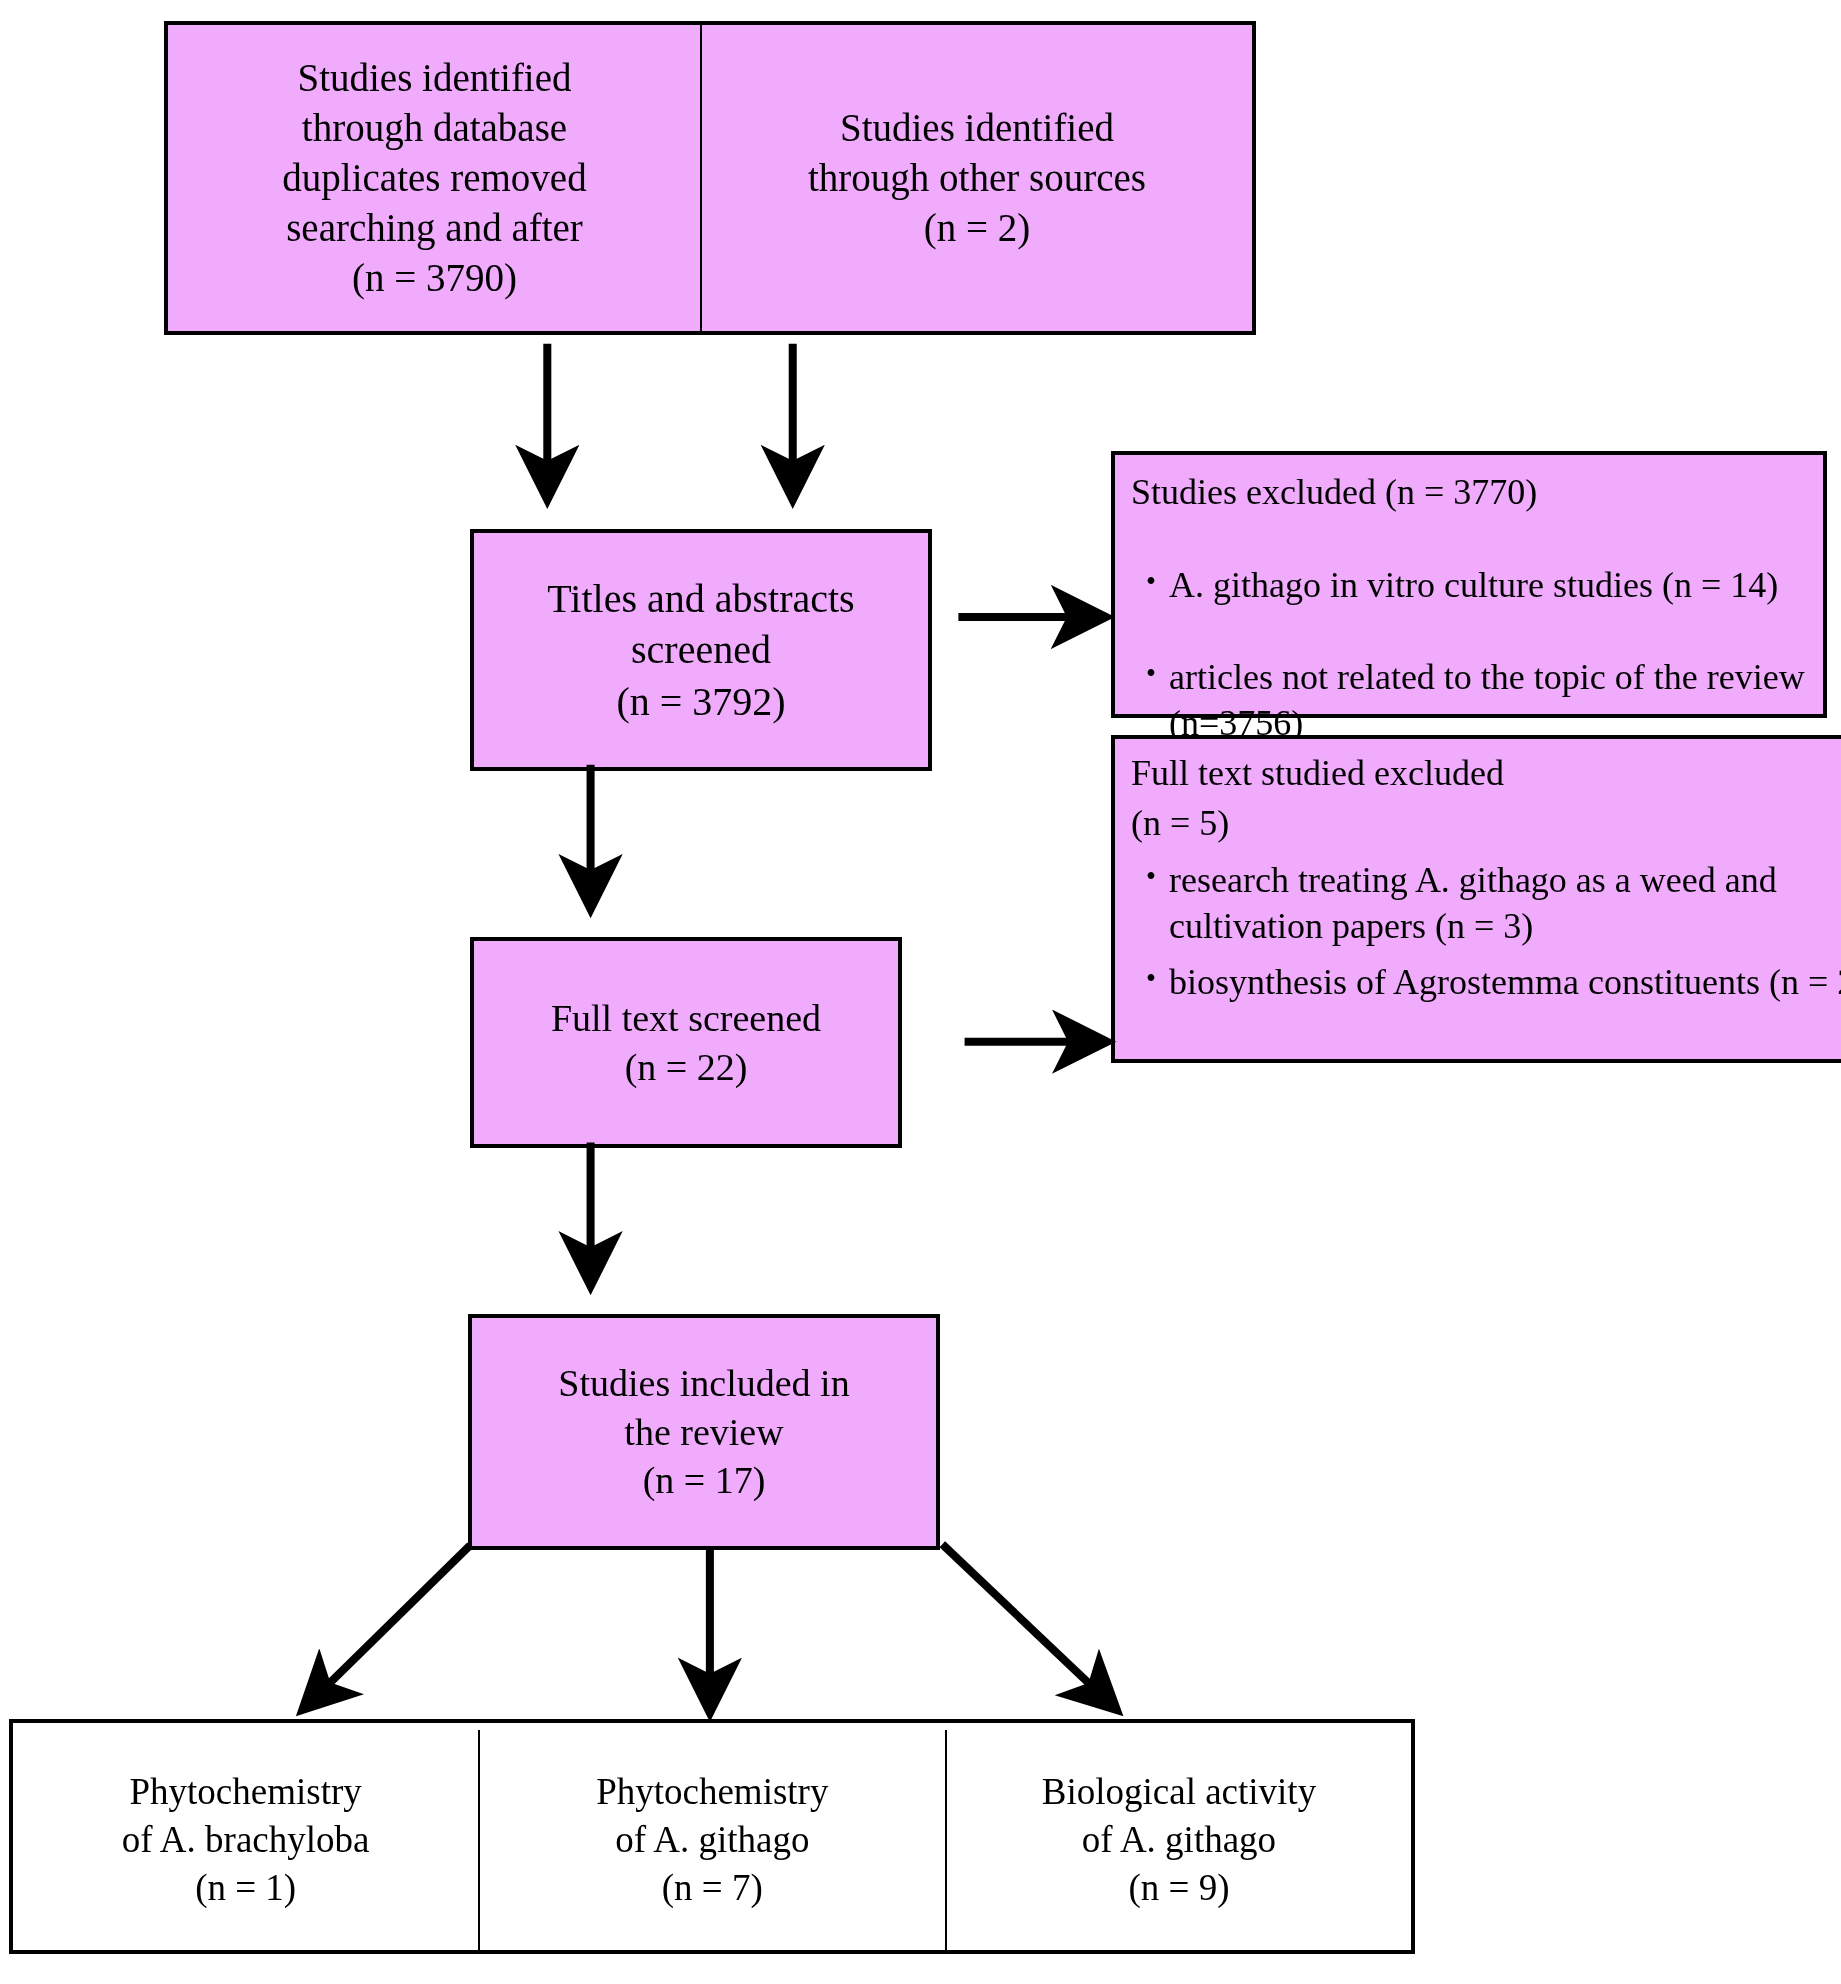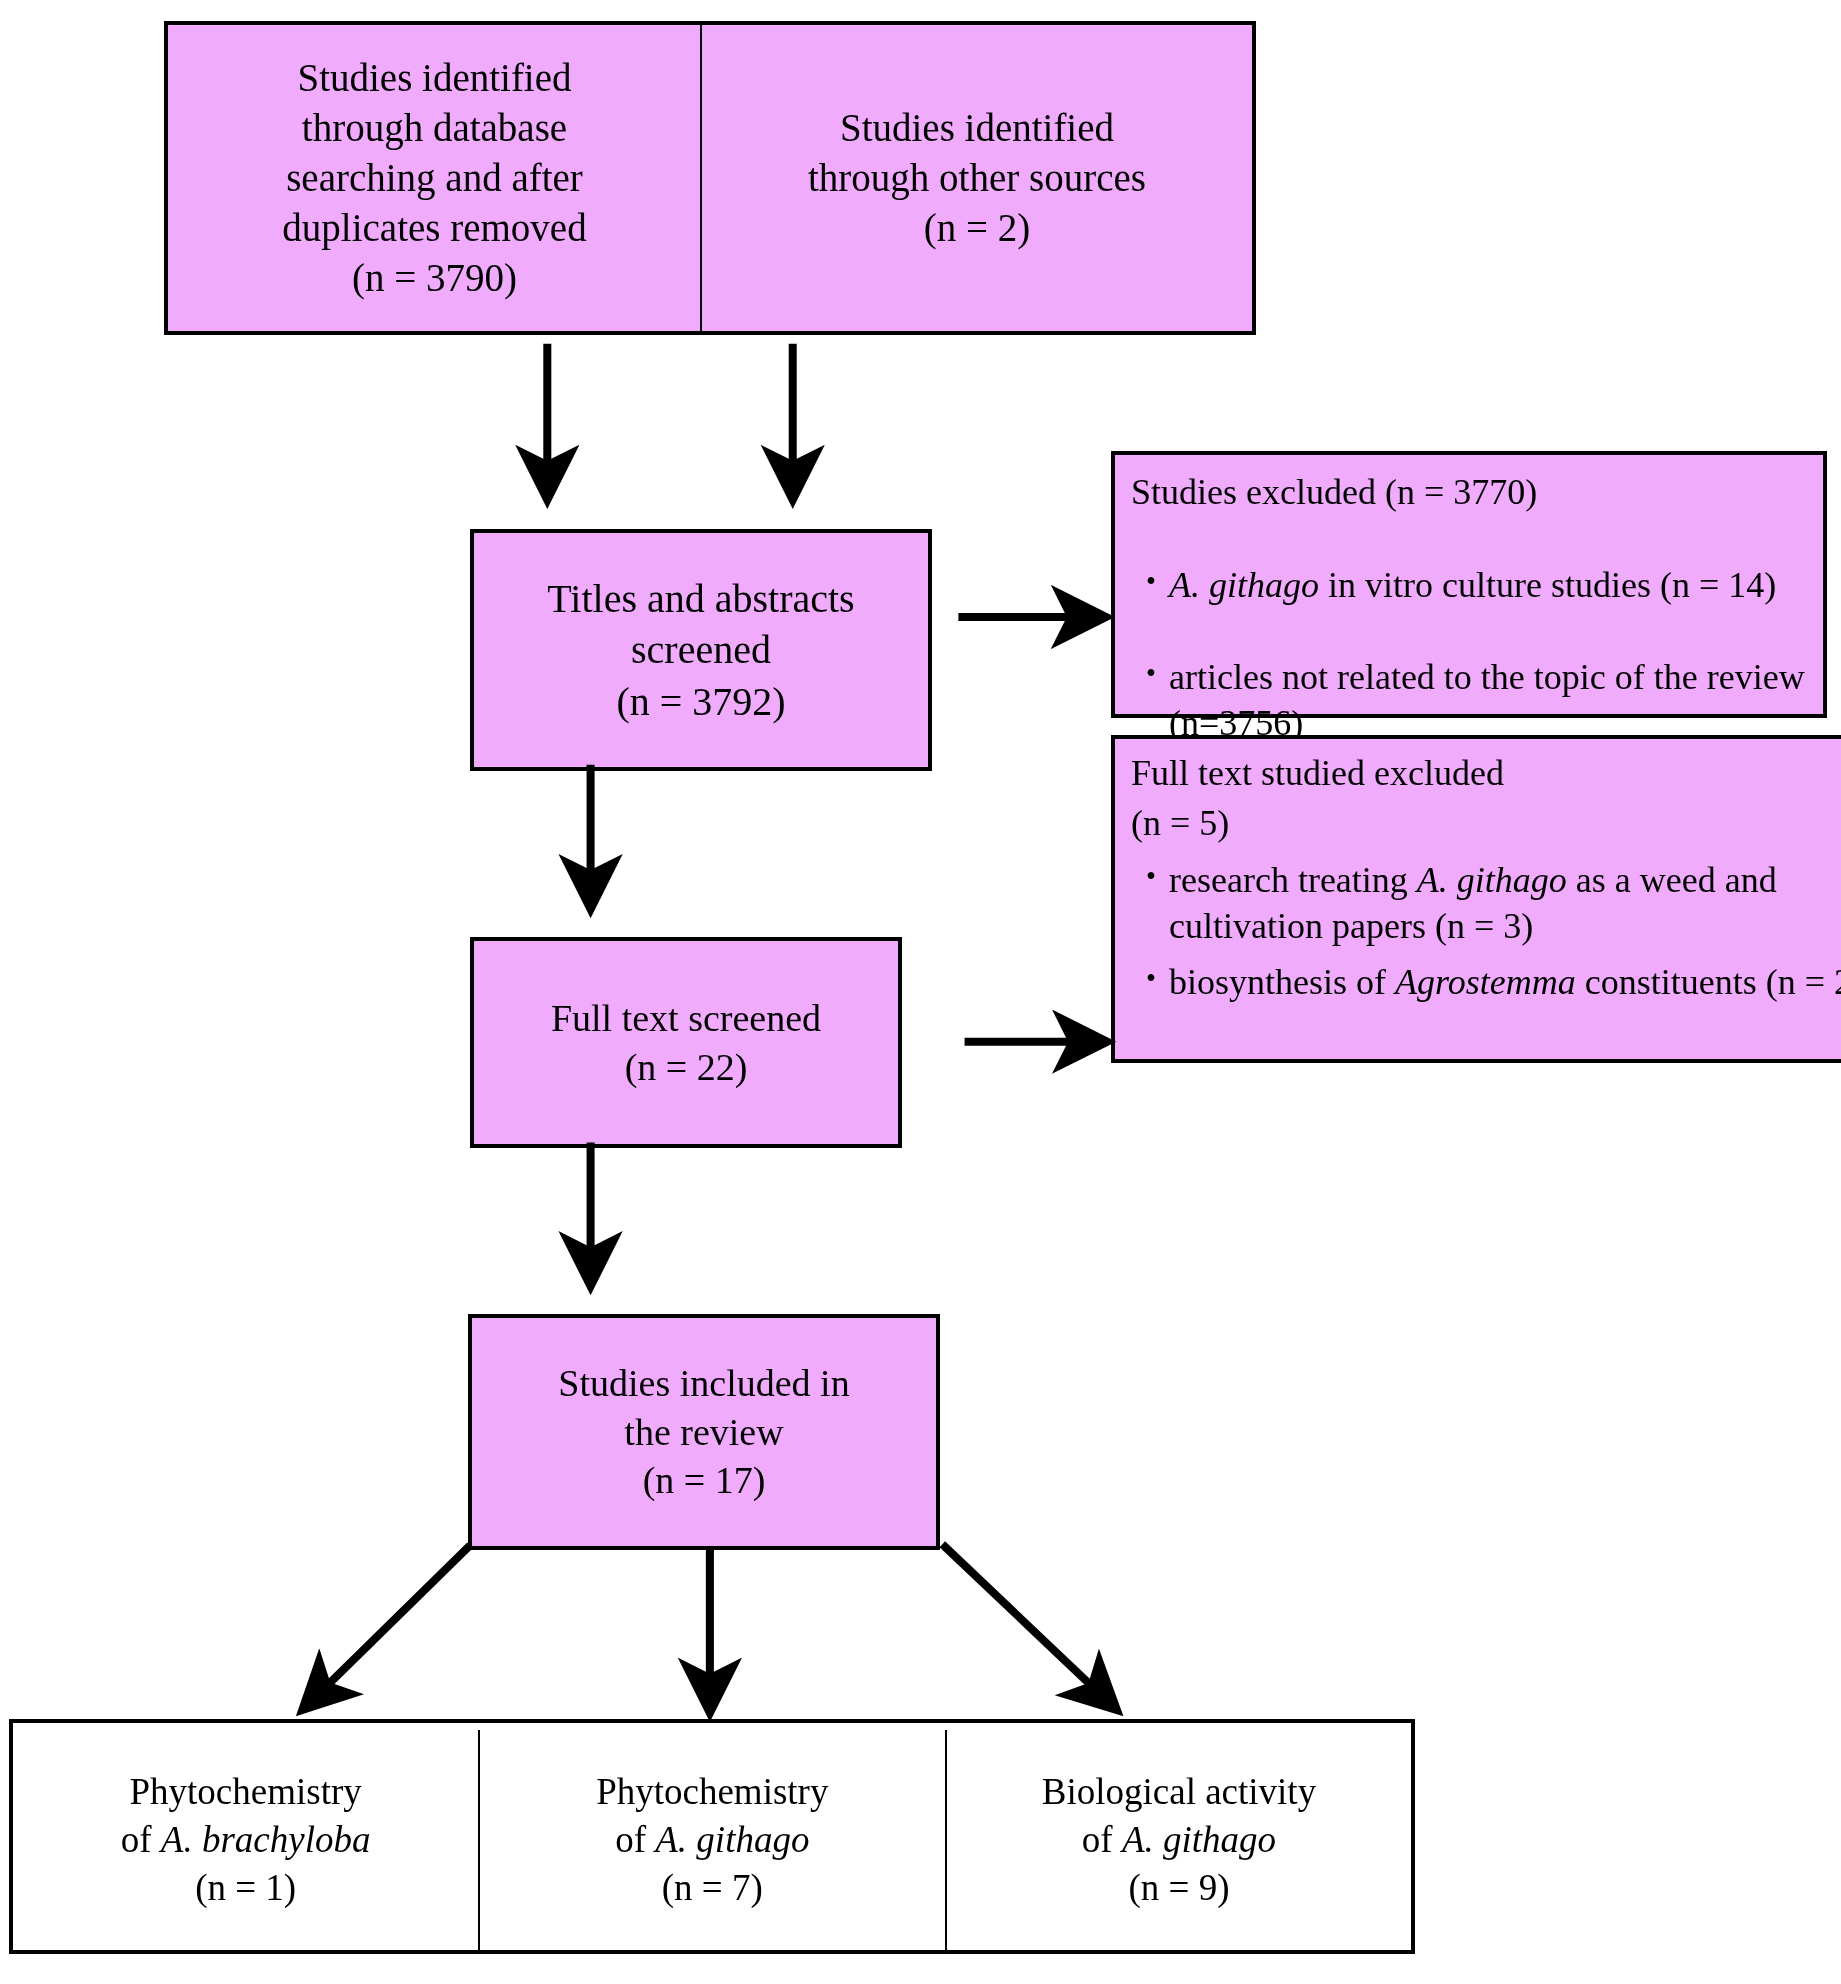--- a/index.html
+++ b/index.html
@@ -23,21 +23,21 @@
     text-align:center;
     line-height:1.28;
     margin-top:16px;
   }
   .box.left-al{
     align-items:flex-start;
     text-align:left;
     justify-content:flex-start;
   }
   .lbl{display:block;white-space:nowrap;}
-  .it{font-style:italic;}
+  .it{}
 
   
   #box-db{left:164px;top:5px;width:539px;height:314px;font-size:39px;border-right-width:2.5px;}
   #box-other{left:700px;top:5px;width:556px;height:314px;font-size:39px;border-left-width:2.5px;}
 
   
   #box-titles{left:470px;top:513px;width:462px;height:242px;font-size:40px;}
   #box-fulltext{left:470px;top:921px;width:432px;height:211px;font-size:38px;}
   #box-included{left:468px;top:1298px;width:472px;height:236px;font-size:38px;}
 
@@ -64,22 +64,22 @@
   #arrows{position:absolute;left:0;top:0;width:1842px;height:1985px;pointer-events:none;}
 </style>
 </head>
 <body>
 
 <div id="page">
 
   <div class="box" id="box-db">
     <span class="lbl">Studies identified</span>
     <span class="lbl">through database</span>
+    <span class="lbl">duplicates removed</span>
     <span class="lbl">searching and after</span>
-    <span class="lbl">duplicates removed</span>
     <span class="lbl">(n = 3790)</span>
   </div>
 
   <div class="box" id="box-other">
     <span class="lbl">Studies identified</span>
     <span class="lbl">through other sources</span>
     <span class="lbl">(n = 2)</span>
   </div>
 
   <div class="box" id="box-titles">

